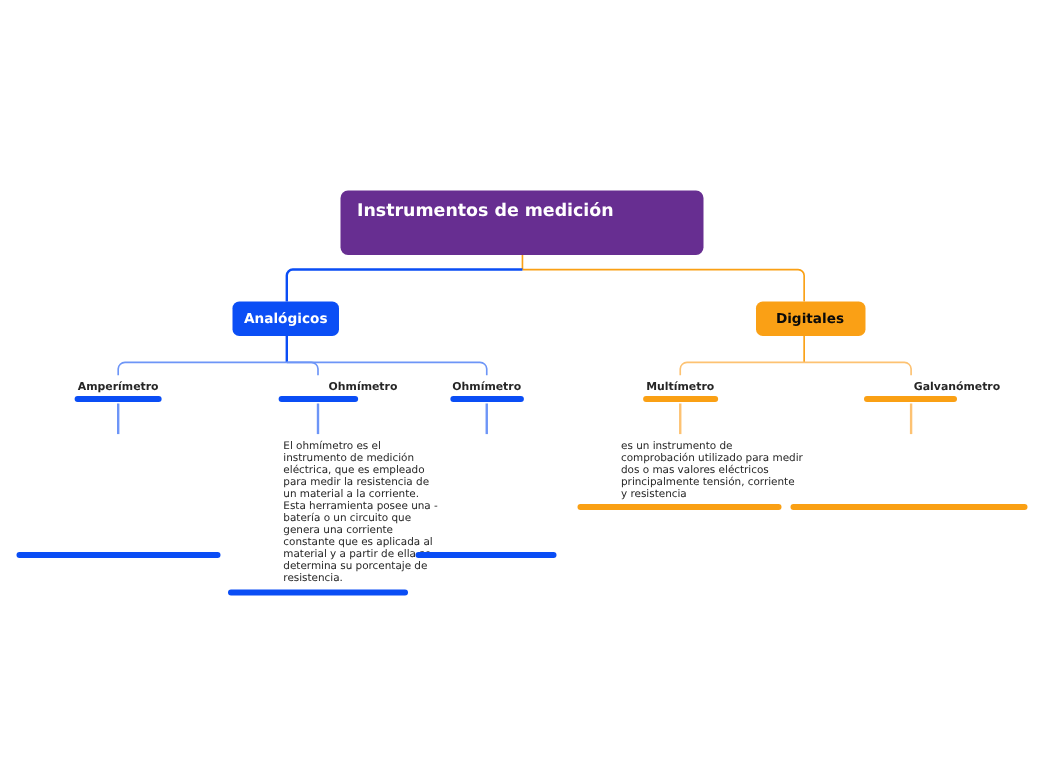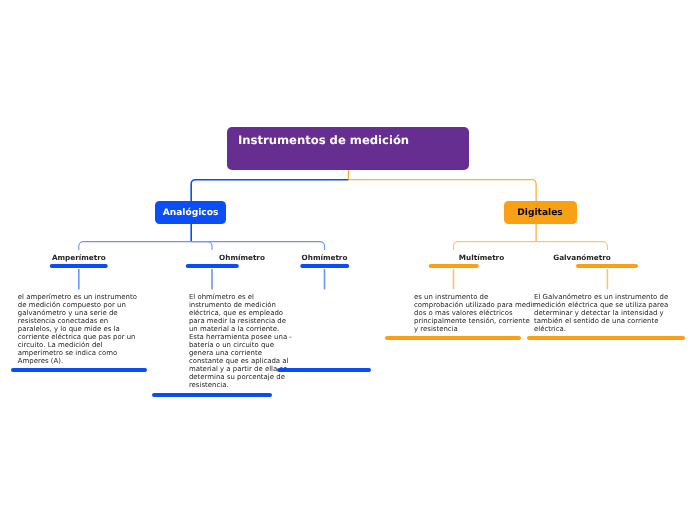--- a/index.html
+++ b/index.html
@@ -59,57 +59,43 @@
 
   <div class="branch-node" id="branch-analogicos">
     <span>Analógicos</span>
   </div>
   <div class="branch-node" id="branch-digitales">
     <span>Digitales</span>
   </div>
 
   <div class="leaf-title" id="title-amperimetro" style="left:78.8px;top:252.6px;">Amperímetro</div>
   <div class="leaf-bar" id="bar-amperimetro" style="left: 78.8px; top: 264.2px; width: 58.5px; background: rgb(10, 77, 245);"></div>
-  <div class="desc" id="desc-amperimetro" style="left:17.8px;top:294.0px;">el amperímetro es un instrumento
-de medición compuesto por un
-galvanómetro y una serie de
-resistencia conectadas en
-paralelos, y lo que mide es la
-corriente eléctrica que pas por un
-circuito. La medición del
-amperímetro se indica como
-Amperes (A).</div>
   <div class="desc-bar" id="descbar-amperimetro" style="left: 11px; top: 368px; width: 135.5px; background: rgb(10, 77, 245);"></div>
   <div class="leaf-title" id="title-ohmimetro" style="left:222px;top:252.6px;padding-left:40px;">Ohmímetro</div>
   <div class="leaf-bar" id="bar-ohmimetro" style="left: 212px; top: 264.2px; width: 52.5px; background: rgb(10, 77, 245);"></div>
   <div class="desc" id="desc-ohmimetro" style="left:157.9px;top:294.0px;margin-left:31px;">El ohmímetro es el
 instrumento de medición
 eléctrica, que es empleado
 para medir la resistencia de
 un material a la corriente.
 Esta herramienta posee una -
 batería o un circuito que
 genera una corriente
 constante que es aplicada al
 material y a partir de ella se
 determina su porcentaje de
 resistencia.</div>
   <div class="desc-bar" id="descbar-ohmimetro" style="left: 151.9px; top: 392.7px; width: 120px; background: rgb(10, 77, 245);"></div>
   <div class="leaf-title" id="title-voltimetro" style="left:324.5px;top:252.6px;">Ohmímetro</div>
   <div class="leaf-bar" id="bar-voltimetro" style="left: 324.5px; top: 264.2px; width: 49.5px; background: rgb(10, 77, 245);"></div>
   <div class="desc-bar" id="descbar-voltimetro" style="left: 277.4px; top: 368.2px; width: 93.2px; background: rgb(10, 77, 245);"></div>
-  <div class="leaf-title" id="title-multimetro" style="left:453.5px;top:252.6px;margin-left:28px;">Multímetro</div>
+  <div class="leaf-title" id="title-multimetro" style="left:453.5px;top:252.6px;">Multímetro</div>
   <div class="leaf-bar" id="bar-multimetro" style="left: 453.5px; top: 264.2px; width: 50.5px; background: rgb(250, 160, 20);"></div>
   <div class="desc" id="desc-multimetro" style="left:414px;top:294.0px;">es un instrumento de
 comprobación utilizado para medir
 dos o mas valores eléctricos
 principalmente tensión, corriente
 y resistencia</div>
   <div class="desc-bar" id="descbar-multimetro" style="left: 385.4px; top: 336.2px; width: 135.8px; background: rgb(250, 160, 20);"></div>
-  <div class="leaf-title" id="title-galvanometro" style="left:582px;top:252.6px;">Galvanómetro</div>
+  <div class="leaf-title" id="title-galvanometro" style="left:638px;top:252.6px;">Galvanómetro</div>
   <div class="leaf-bar" id="bar-galvanometro" style="left: 607.4px; top: 264.2px; width: 62px; background: rgb(250, 160, 20);"></div>
-  <div class="desc" id="desc-galvanometro" style="left:534.0px;top:294.0px;">El Galvanómetro es un instrumento de
-medición eléctrica que se utiliza parea
-determinar y detectar la intensidad y
-también el sentido de una corriente
-eléctrica.</div>
   <div class="desc-bar" id="descbar-galvanometro" style="left: 526.6px; top: 336.4px; width: 158.5px; background: rgb(250, 160, 20);"></div>
 </div>
 
 </body></html>

